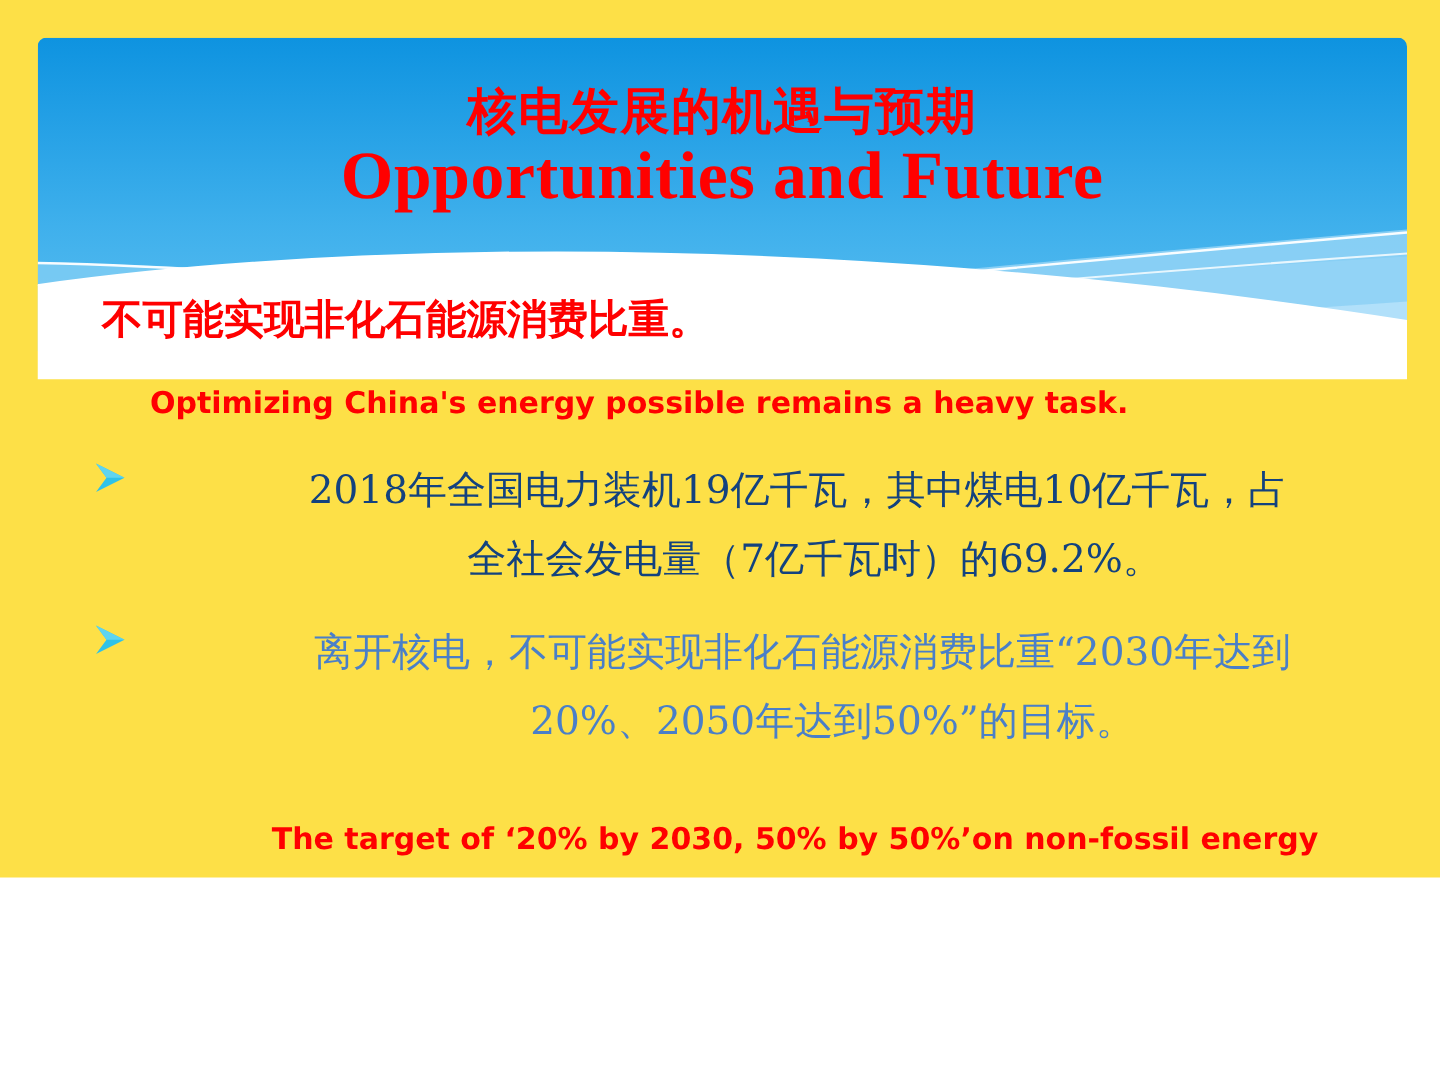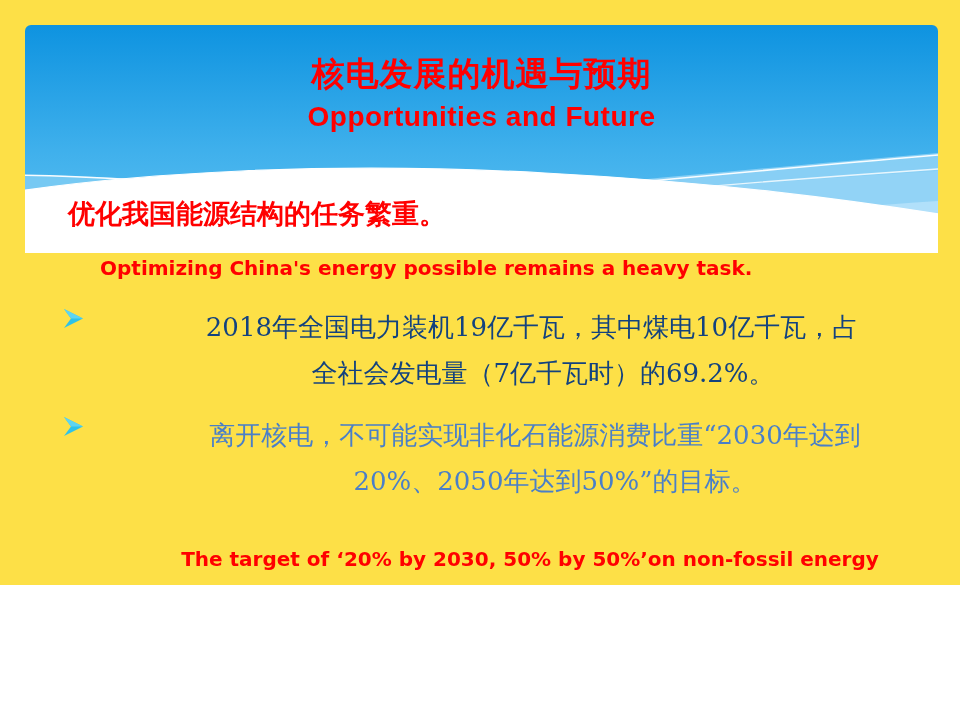--- a/index.html
+++ b/index.html
@@ -55,22 +55,22 @@
     color: #FF0000;
     font-family: "DejaVu Sans", "Liberation Sans", sans-serif;
     font-size: 33px;
     font-weight: bold;
     line-height: 44px;
     letter-spacing: 1px;
     white-space: nowrap;
   }
   #title-en {
     color: #FF0000;
-    font-family: Liberation Sans, sans-serif;
-    font-size: 28px;
+    font-family: Liberation Serif, serif;
+    font-size: 45px;
     font-weight: bold;
     line-height: 42px;
     letter-spacing: 0.5px;
     white-space: nowrap;
   }
 
   
   #body-content {
     position: absolute;
     left: 0;
@@ -193,21 +193,21 @@
     </svg>
   </div>
 
   <div id="title-block">
     <div id="title-cn">核电发展的机遇与预期</div>
     <div id="title-en">Opportunities and Future</div>
   </div>
 
   <div id="body-content">
 
-    <div class="heading-cn">优化我国能源结构的任务繁重。</div>
+    <div class="heading-cn">不可能实现非化石能源消费比重。</div>
 
     <div class="heading-en">Optimizing China's energy possible remains a heavy task.</div>
 
     <div class="bullet-row bullet-a">
       <span class="bullet-arrow">
         <svg width="24" height="26" viewBox="0 0 24 26">
           <path d="M2,3 L21,12.5 L2,22 L9,12.5 Z" fill="#2FC2E8"></path>
           <path d="M2,3 L21,12.5 L9,12.5 Z" fill="#5FD4F0"></path>
         </svg>
       </span>

